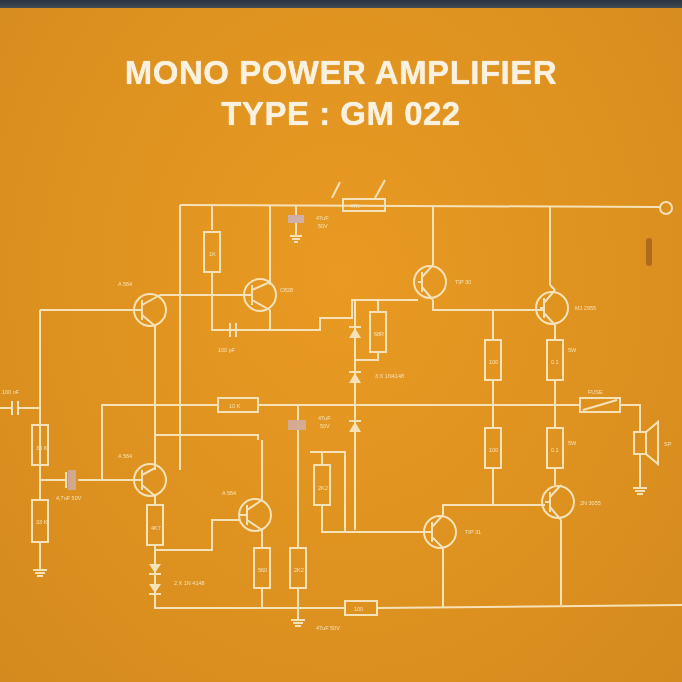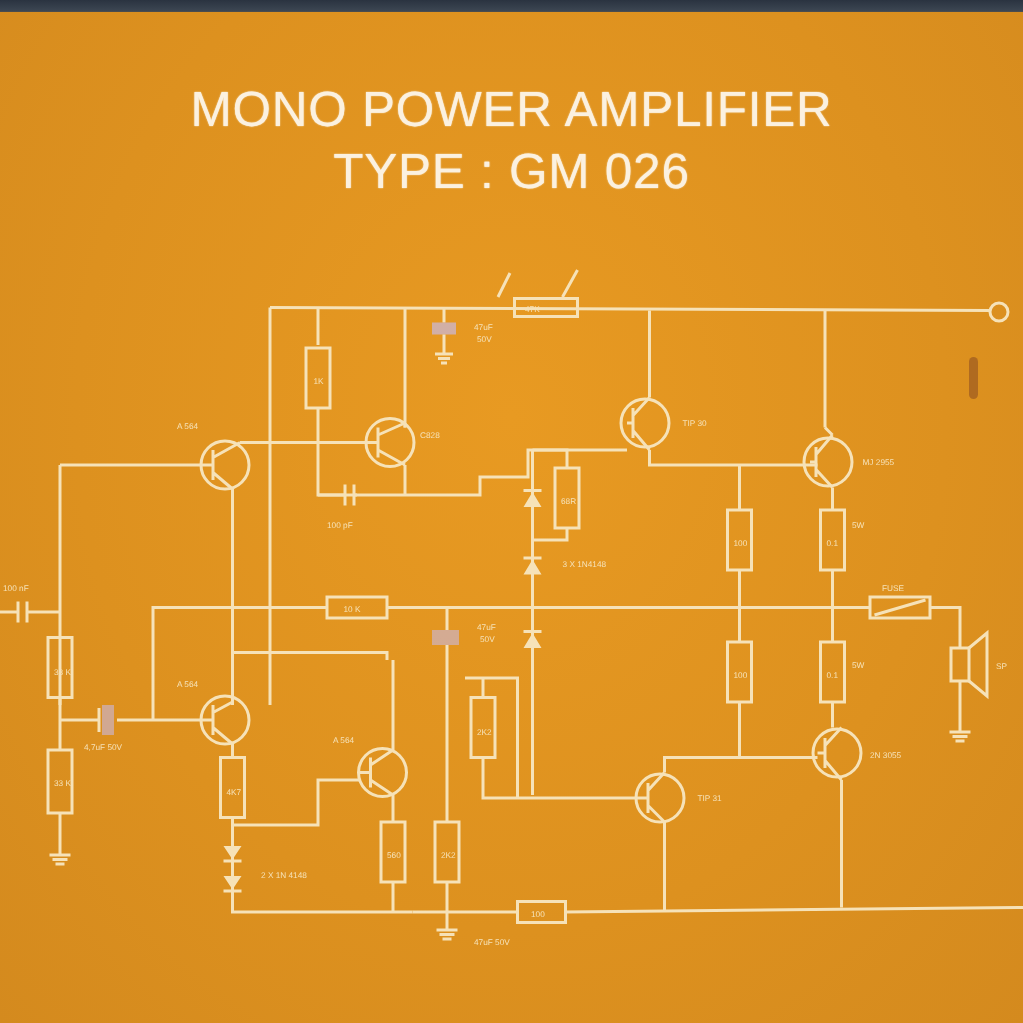--- a/index.html
+++ b/index.html
@@ -12,42 +12,42 @@
     .top-strip {
       position: absolute; left: 0; top: 0; width: 682px; height: 12px;
       background: linear-gradient(180deg, #2a3340 0%, #3c4652 60%, #c9852a 100%);
     }
     .board {
       position: absolute; left: 0; top: 8px; width: 682px; height: 674px;
       background: radial-gradient(ellipse at 50% 40%, #e89a22 0%, #dd911f 60%, #d48a1e 100%);
     }
     .title {
       position: absolute; left: 0; width: 682px; text-align: center;
-      color: #fbf1e0; font-weight: normal; letter-spacing: 0.5px;
+      color: #fbf1e0; font-weight: bold; letter-spacing: 0.5px;
       text-shadow: 0 0 1px #fff6e6;
     }
     .title-1 { top: 54px; font-size: 33px; }
     .title-2 { top: 95px; font-size: 33px; }
     svg.schem { position: absolute; left: 0; top: 0; }
     .w { stroke: #f6e2b8; stroke-width: 2; fill: none; }
     .r { stroke: #f6e2b8; stroke-width: 2; fill: none; }
     .lbl-s { fill: #f6e2b8; font-family: "Liberation Sans", sans-serif; font-size: 5.5px; }
     .stain {
       position: absolute; left: 646px; top: 238px; width: 6px; height: 28px;
       background: #8a4a20; opacity: 0.55; border-radius: 3px;
     }
   </style>
 </head>
 <body>
 
 <div class="top-strip"></div>
 <div class="board"></div>
 
 <div class="title title-1">MONO POWER AMPLIFIER</div>
-<div class="title title-2">TYPE : GM 026</div>
+<div class="title title-2">TYPE : GM 022</div>
 
 <div class="stain"></div>
 
 <svg class="schem" width="682" height="682" viewBox="0 0 682 682">
 
   <g>
     <path class="w" d="M180 205 L660 207"></path>
     <circle class="w" cx="666" cy="208" r="6"></circle>
     <path class="w" d="M180 205 L180 470"></path>
     <path class="w" d="M212 205 L212 230"></path>

